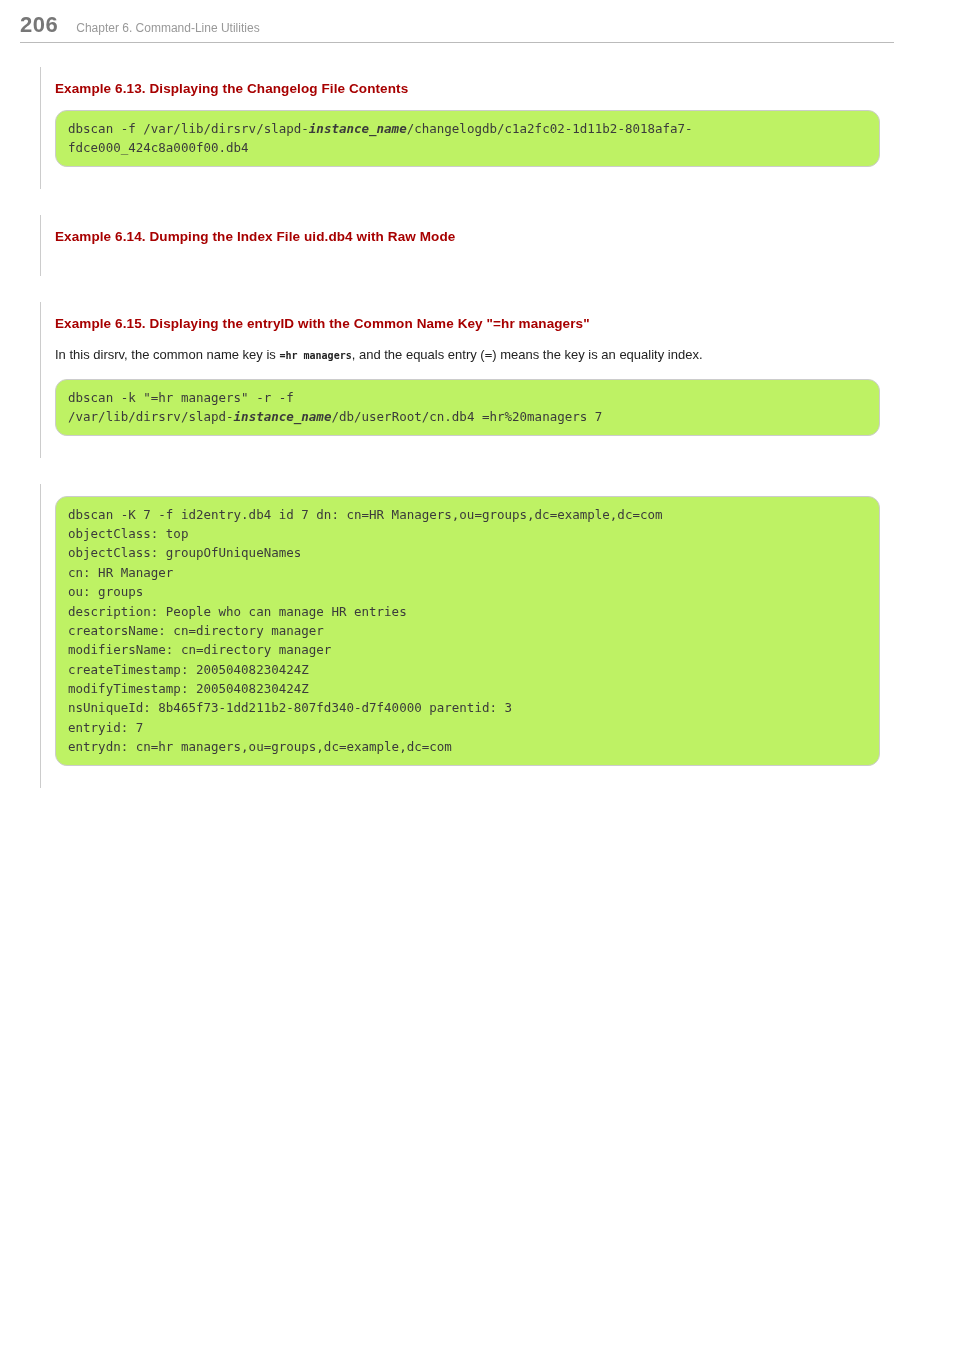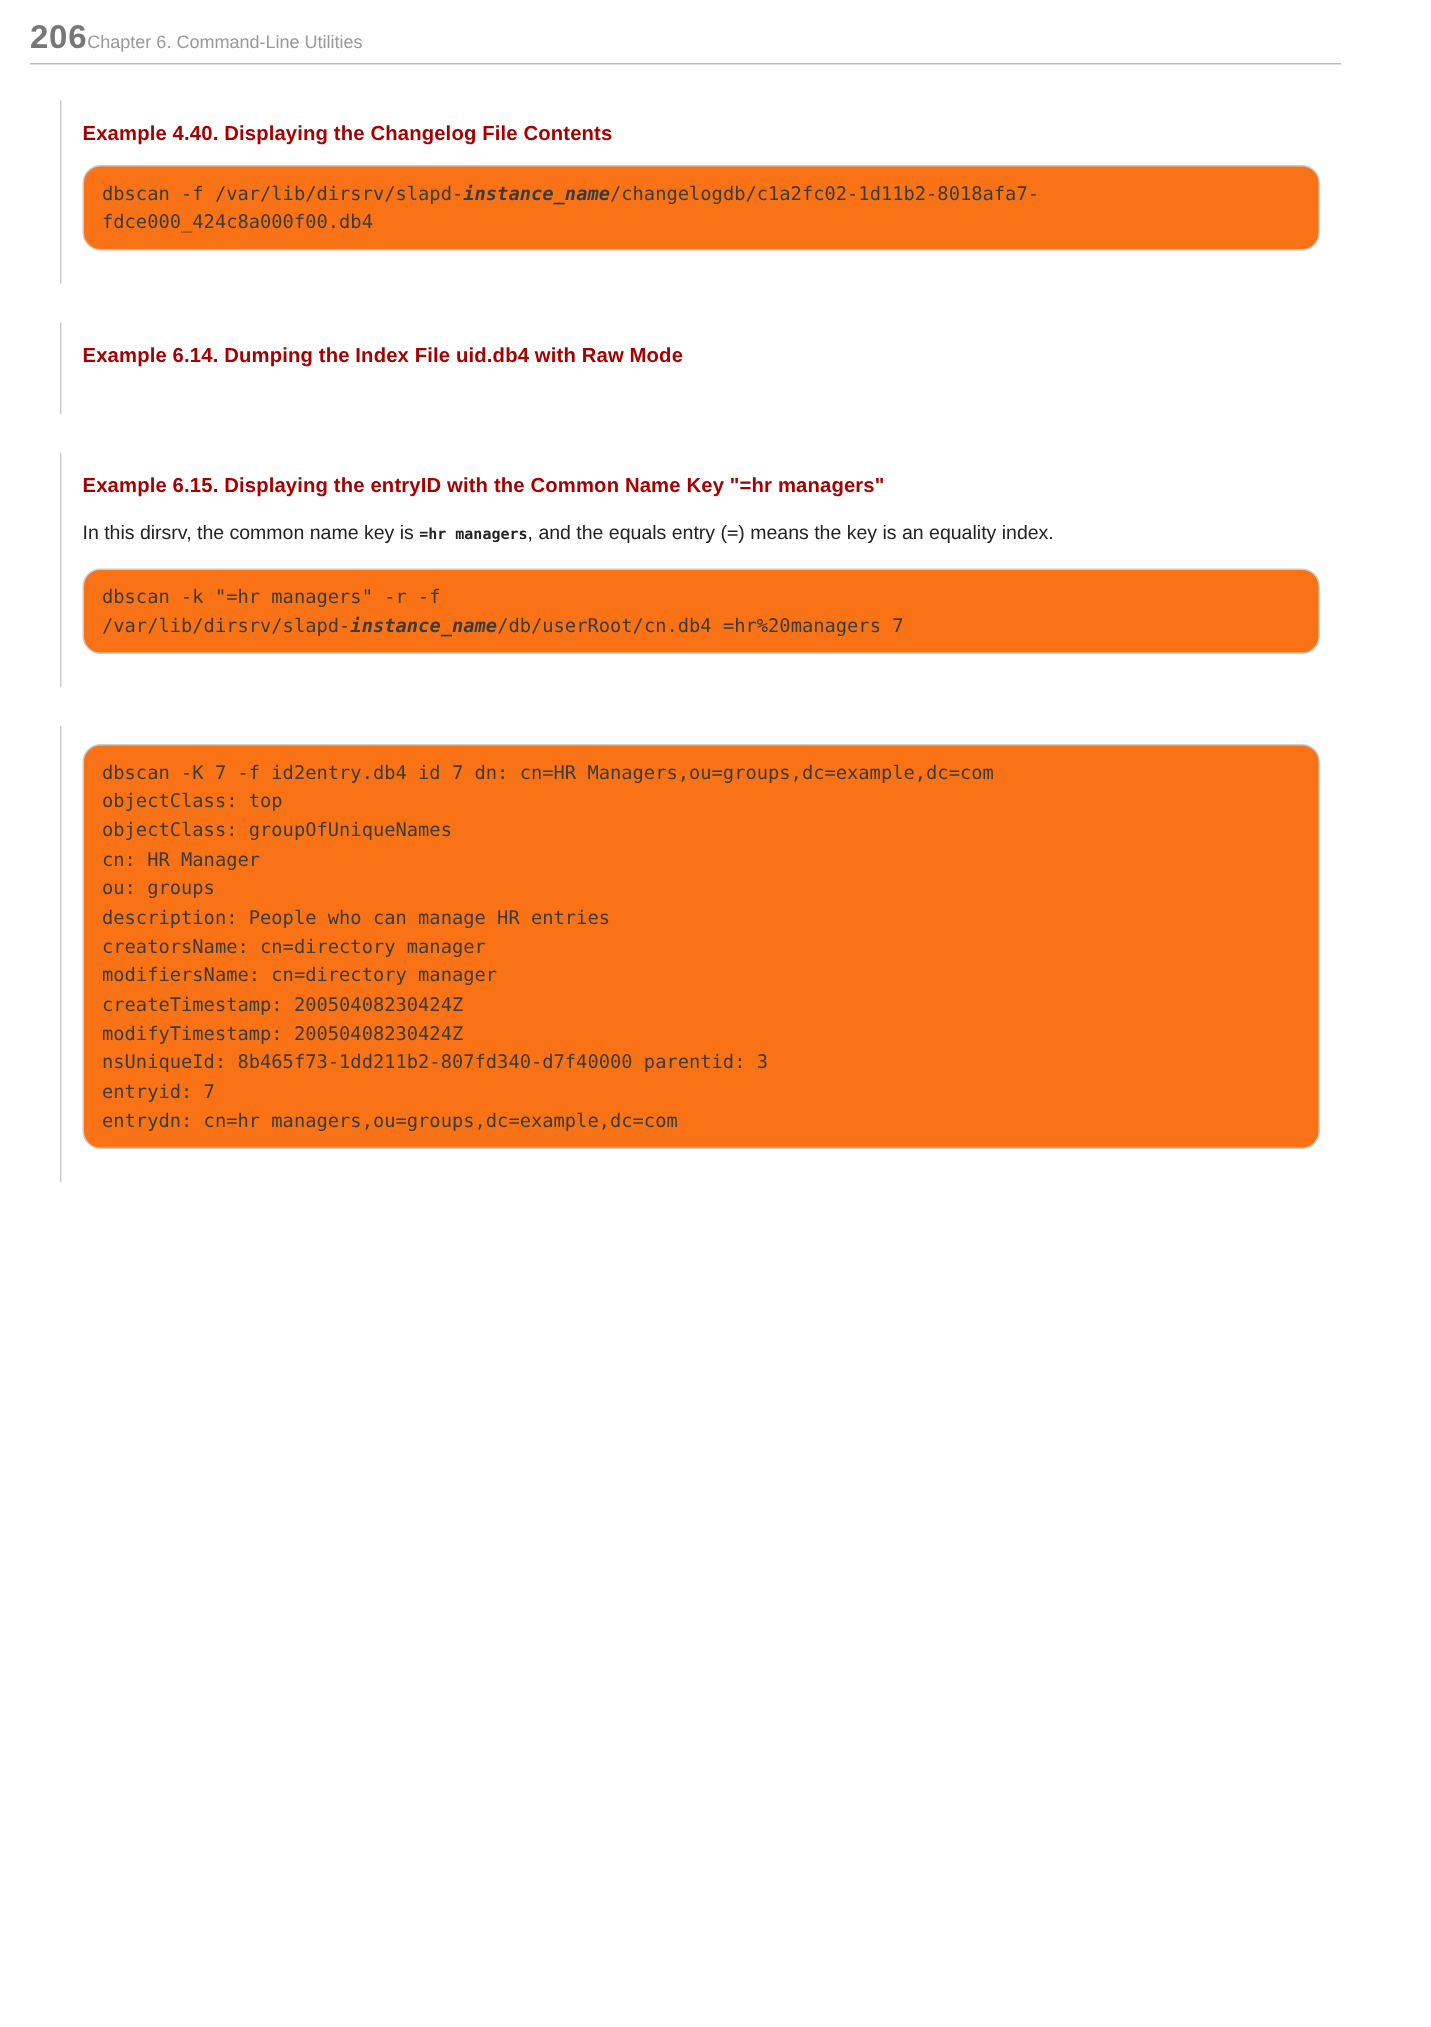--- a/index.html
+++ b/index.html
@@ -23,20 +23,21 @@
     border-bottom: 1px solid #bbb;
     margin-left: 20px;
     margin-right: 60px;
     color: #888;
   }
   .header .pageno {
     font-size: 22px;
     font-weight: bold;
     color: #777;
     letter-spacing: 0.5px;
+    margin-right: 18px;
     font-family: Arial, Helvetica, sans-serif;
   }
   .header .chapter {
     font-size: 12px;
     color: #999;
   }
   .content {
     padding: 24px 70px 0 40px;
   }
   .example-block {
@@ -60,21 +61,21 @@
   .inline-bold {
     font-family: "DejaVu Sans Mono", Menlo, Consolas, monospace;
     font-weight: bold;
     font-size: 10px;
   }
   .inline-mono {
     font-family: "DejaVu Sans Mono", Menlo, Consolas, monospace;
     font-size: 12.5px;
   }
   .codebox {
-    background: #f97316;
+    background: #bef264;
     border: 1px solid #ccc;
     border-radius: 12px;
     padding: 8px 12px;
     font-family: "DejaVu Sans Mono", Menlo, Consolas, monospace;
     font-size: 12.5px;
     color: #3b3b3b;
     line-height: 1.55;
     white-space: pre-wrap;
     word-break: break-word;
     margin: 4px 4px 4px 0;
@@ -90,21 +91,21 @@
 <div class="page">
 
   <div class="header">
     <span class="pageno">206</span>
     <span class="chapter">Chapter 6. Command-Line Utilities</span>
   </div>
 
   <div class="content">
 
     <div class="example-block">
-      <div class="example-title">Example 4.40. Displaying the Changelog File Contents</div>
+      <div class="example-title">Example 6.13. Displaying the Changelog File Contents</div>
       <div class="codebox"><span>dbscan -f /var/lib/dirsrv/slapd-</span><span class="bold-mono">instance_name</span><span>/changelogdb/c1a2fc02-1d11b2-8018afa7-fdce000_424c8a000f00.db4</span></div>
     </div>
 
     <div class="example-block">
       <div class="example-title">Example 6.14. Dumping the Index File uid.db4 with Raw Mode</div>
     </div>
 
     <div class="example-block">
       <div class="example-title">Example 6.15. Displaying the entryID with the Common Name Key "=hr managers"</div>
       <p class="body-para">

